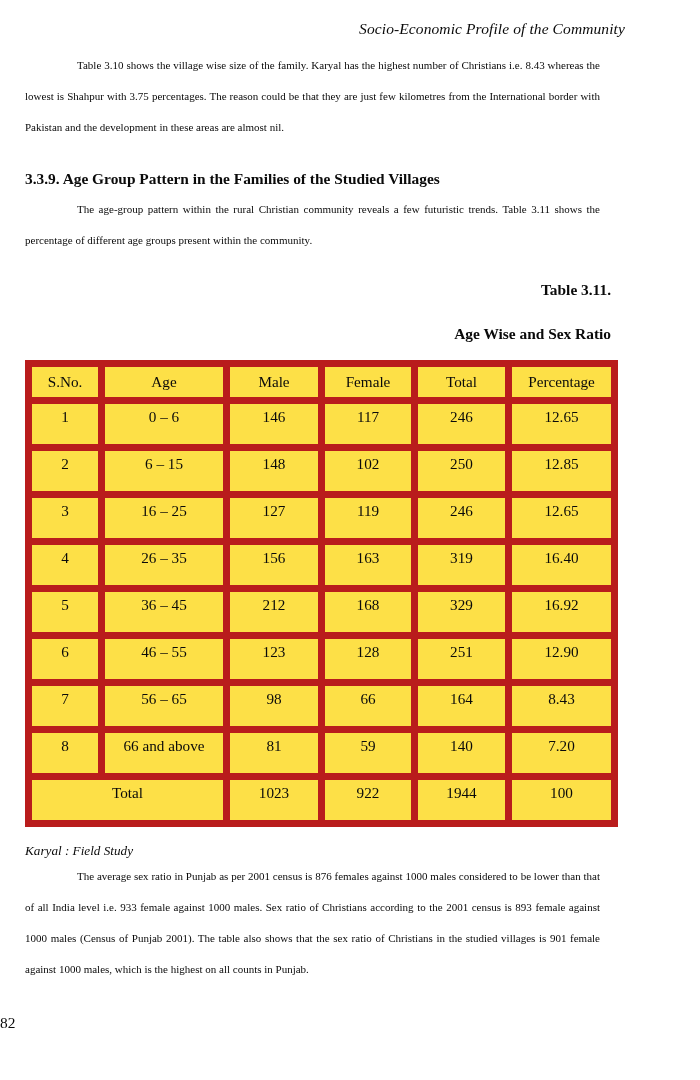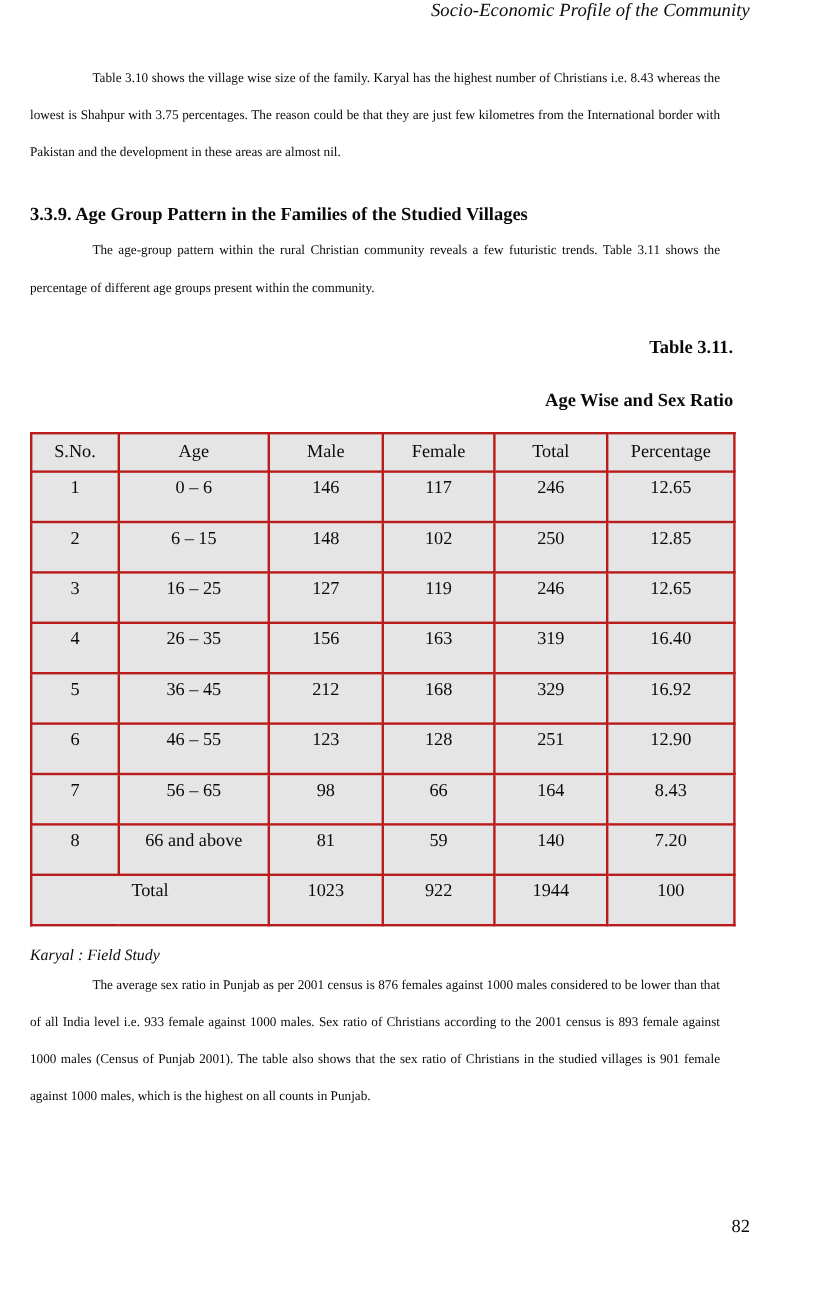--- a/index.html
+++ b/index.html
@@ -19,21 +19,21 @@
     position: relative;
     width: 700px;
     height: 1080px;
     box-sizing: border-box;
     padding: 0;
   }
 
   
   .running-header {
     position: absolute;
-    top: 0;
+    top: 20px;
     left: 25px;
     right: 75px;
     text-align: right;
     font-style: italic;
     font-size: 15.5px;
     letter-spacing: 0.1px;
   }
 
   
   .content {
@@ -75,25 +75,25 @@
   
   table.data-table {
     border-collapse: collapse;
     width: 586px;
     margin: 0;
     font-size: 15.2px;
     table-layout: fixed;
   }
   table.data-table td,
   table.data-table th {
-    border: 2px solid #b91c1c;
+    border: 7px solid #b91c1c;
     padding: 0;
     font-weight: normal;
     vertical-align: top;
-    background: #e5e5e5;
+    background: #fde047;
   }
   table.data-table th {
     height: 30px;
     line-height: 30px;
     text-align: center;
   }
   table.data-table td {
     height: 40px;
     line-height: 26px;
     text-align: center;
@@ -123,21 +123,21 @@
 
   
   .closing { margin-top: 12px; }
 
   
   .page-number {
     position: absolute;
     bottom: 48px;
     left: 0;
     width: 625px;
-    text-align: right;
+    text-align: left;
     font-size: 15.4px;
   }
 </style>
 </head>
 <body>
 
 <div class="page">
 
   <div class="running-header">Socio-Economic Profile of the Community</div>
 

